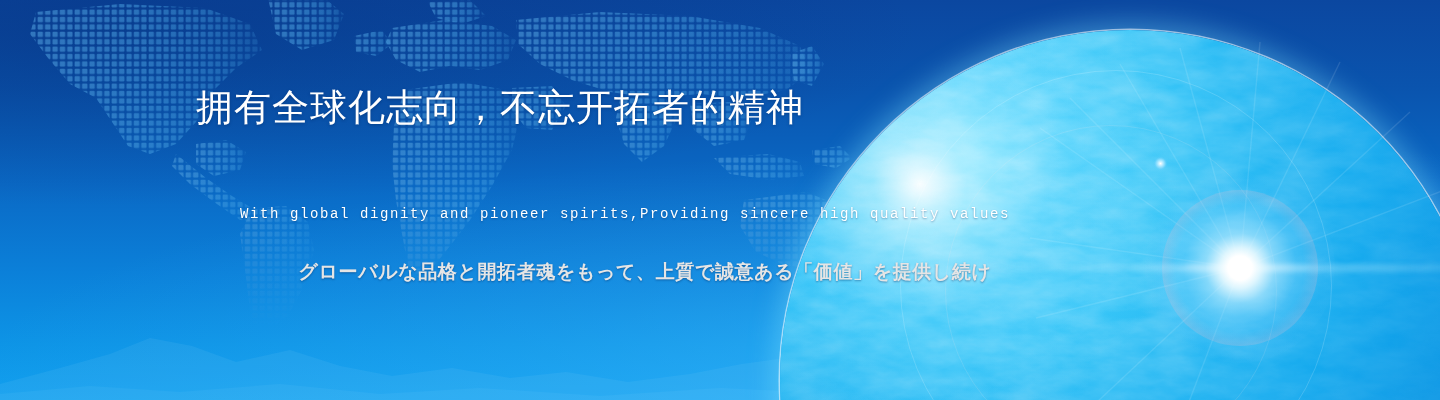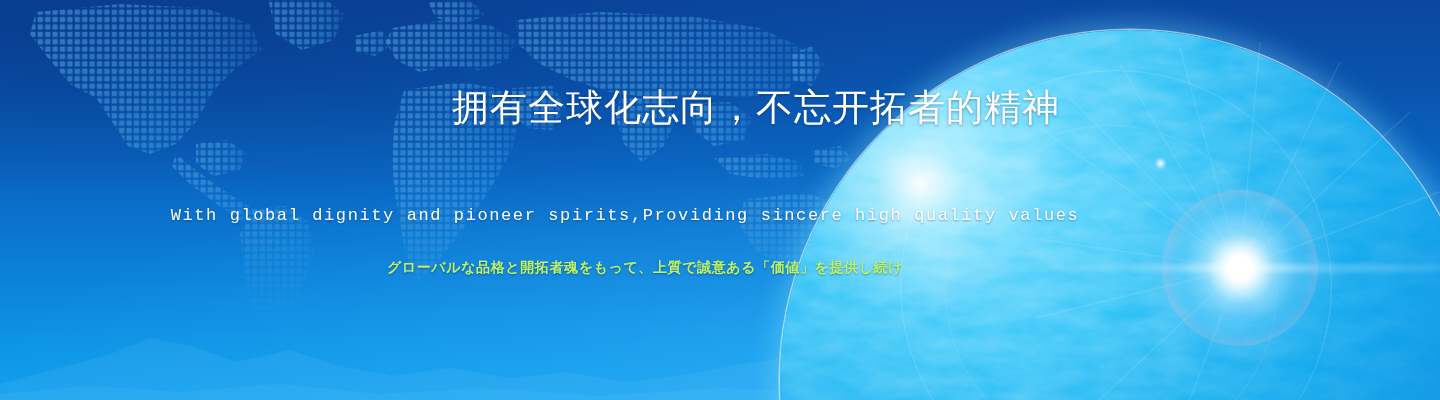--- a/index.html
+++ b/index.html
@@ -170,46 +170,46 @@
     top: 84px;
     width: 1060px;
     color: #ffffff;
     font-family: "Liberation Serif", "DejaVu Serif", serif;
     font-size: 37px;
     line-height: 47px;
     letter-spacing: 1px;
     white-space: nowrap;
     text-shadow: 0 1px 3px rgba(2,40,95,0.45);
   }
-  .headline .l1 { display: block; padding-left: 196px; text-align: right; }
+  .headline .l1 { display: block; padding-left: 196px; }
   .headline .l2 { display: block; padding-left: 364px; }
 
   .subline-en {
     position: absolute;
     left: 0;
     top: 206px;
     width: 1250px;
     text-align: center;
     color: #ffffff;
     font-family: "Liberation Mono", "DejaVu Sans Mono", monospace;
-    font-size: 17px;
+    font-size: 14px;
     letter-spacing: 1.6px;
     white-space: nowrap;
     text-shadow: 0 1px 2px rgba(2,40,95,0.4);
   }
 
   .subline-ja {
     position: absolute;
     left: 0;
     top: 259px;
     width: 1290px;
     text-align: center;
-    color: #bef264;
+    color: #e5e5e5;
     font-family: "DejaVu Sans", "Liberation Sans", sans-serif;
-    font-size: 14px;
+    font-size: 19px;
     font-weight: 700;
     letter-spacing: 0.6px;
     white-space: nowrap;
     text-shadow: 0 1px 2px rgba(2,40,95,0.45);
   }
 </style>
 </head>
 <body>
 
 <div class="banner">

